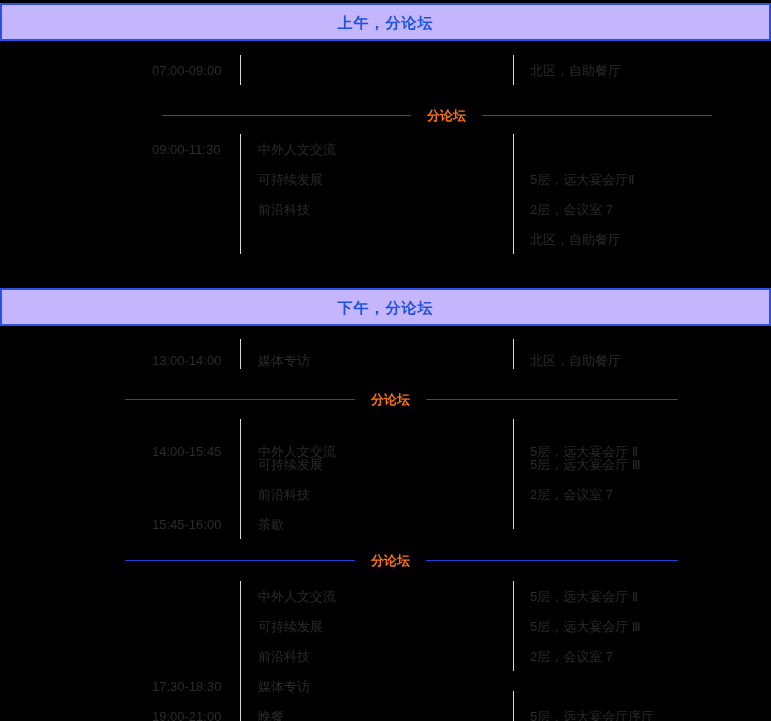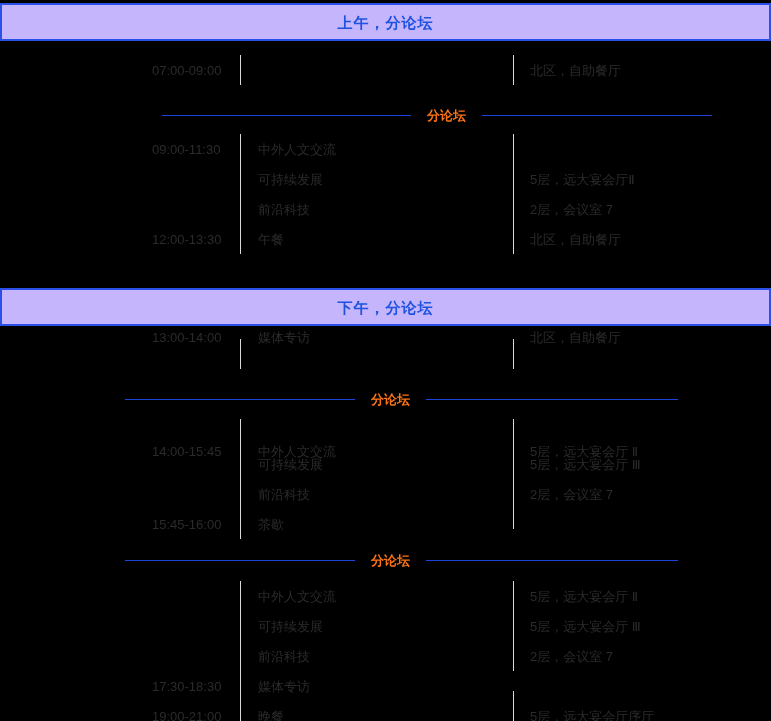--- a/index.html
+++ b/index.html
@@ -141,32 +141,30 @@
     <div class="cell cell-time"></div>
     <div class="cell cell-event">可持续发展</div>
     <div class="cell cell-venue">5层，远大宴会厅Ⅱ</div>
   </div>
   <div class="row" style="top:194px;">
     <div class="cell cell-time"></div>
     <div class="cell cell-event">前沿科技</div>
     <div class="cell cell-venue">2层，会议室 7</div>
   </div>
   <div class="row" style="top:224px;">
-    <div class="cell cell-time">12:00-13:30</div>
-    <div class="cell cell-event">午餐</div>
     <div class="cell cell-venue">北区，自助餐厅</div>
   </div>
 
   <div class="section-header" style="top:288px;">
     <span class="title">下午，分论坛</span>
   </div>
 
   <div class="vrule vrule-mid" style="top:339px;height:30px;"></div>
   <div class="vrule vrule-right" style="top:339px;height:30px;"></div>
-  <div class="row" style="top:322px;">
+  <div class="row" style="top:345px;">
     <div class="cell cell-time">13:00-14:00</div>
     <div class="cell cell-event">媒体专访</div>
     <div class="cell cell-venue">北区，自助餐厅</div>
   </div>
 
   <div class="forum-divider" style="top:389px;left:125px;">
     <div class="rule rule-left" style="width:230px;"></div>
     <span class="forum-label">分论坛</span>
     <div class="rule rule-right" style="width:252px;"></div>
   </div>

